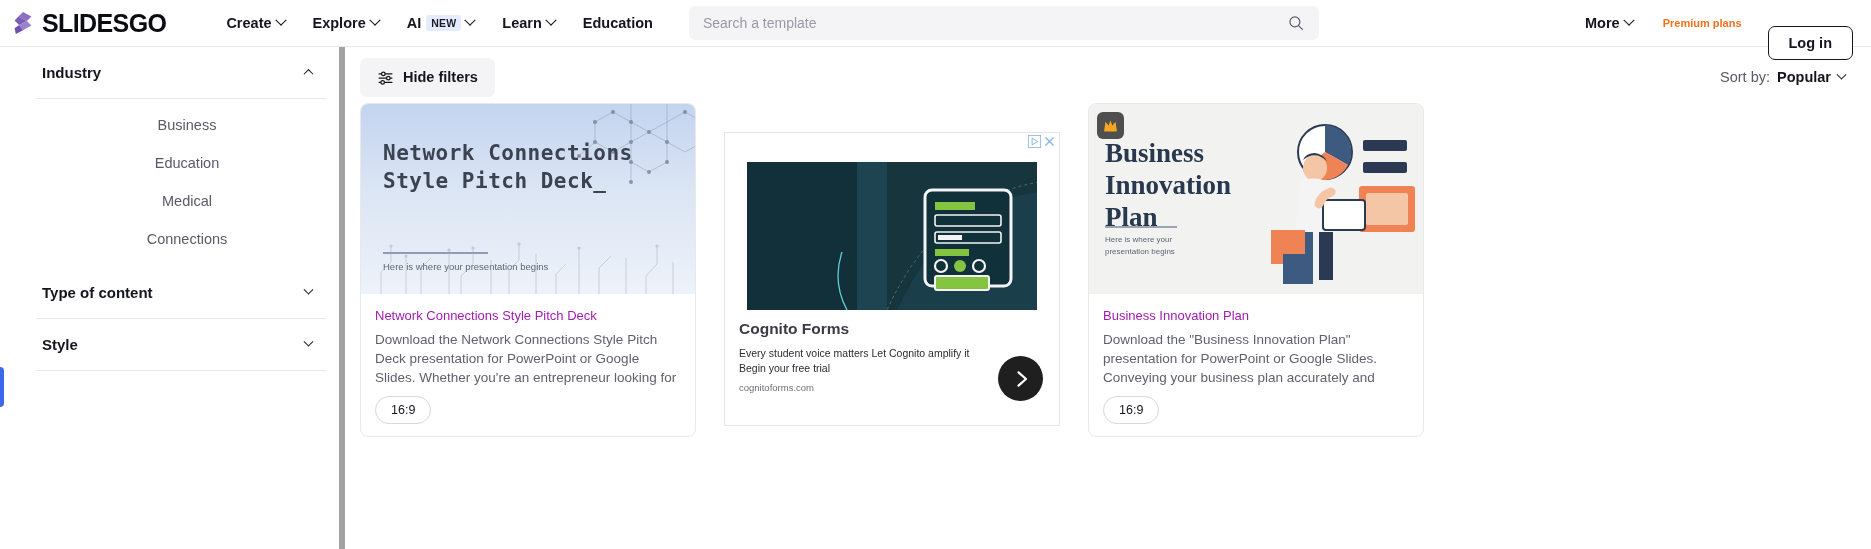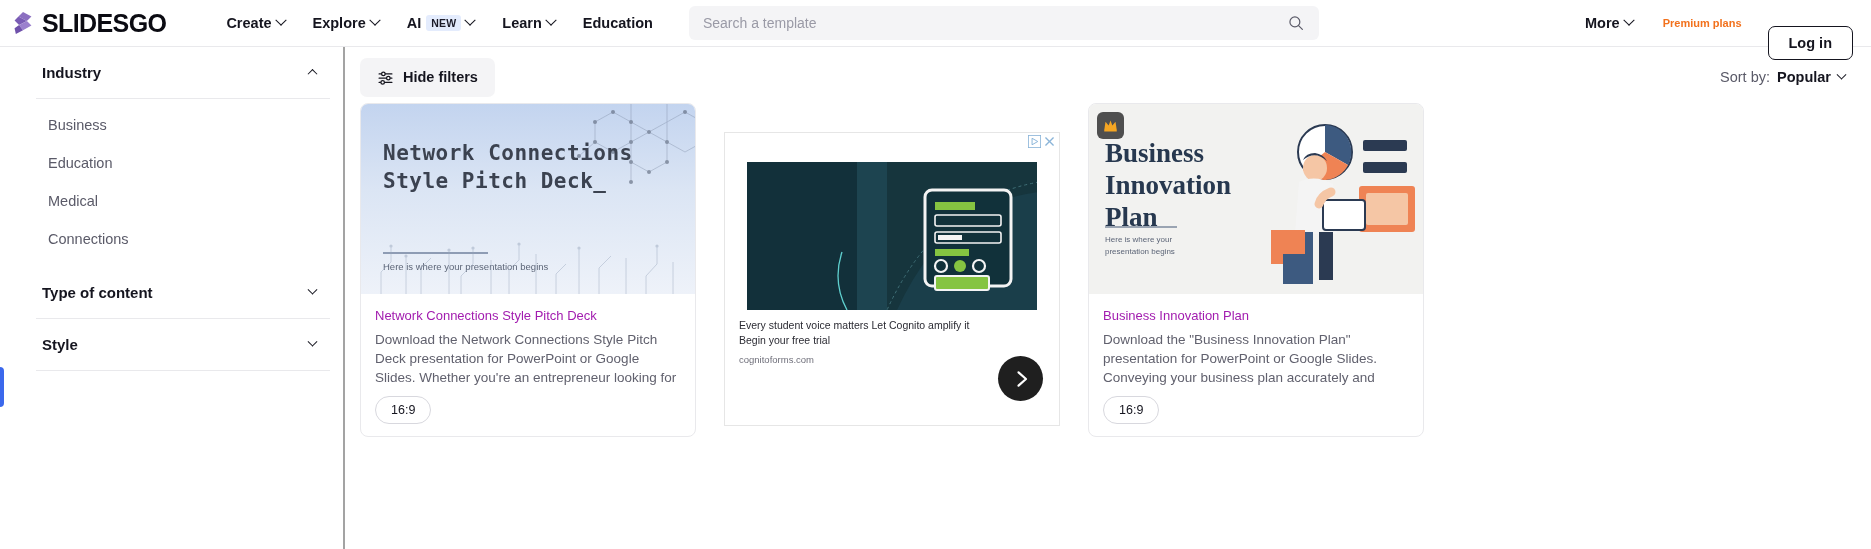--- a/index.html
+++ b/index.html
@@ -115,24 +115,25 @@
     margin-top: 40px;
   }
 
   
   .body-wrap { display: flex; height: 502px; }
 
   
   .sidebar {
     width: 345px;
     flex: 0 0 345px;
-    border-right: 2px solid #a3a3a3;
+    border-right: 6px solid #a3a3a3;
     padding: 0 13px 0 0;
     background: #fff;
     position: relative;
+    text-align: center;
   }
   .filter-group { padding: 0 0 0 0; }
   .filter-head {
     display: flex;
     align-items: center;
     justify-content: space-between;
     padding: 17px 14px 17px 20px;
     margin-left: 22px;
     cursor: pointer;
   }
@@ -566,20 +567,21 @@
               <rect x="191" y="73" width="24" height="5" fill="#f4f4f4"></rect>
               <rect x="188" y="87" width="34" height="7" fill="#85c441"></rect>
               <circle cx="194" cy="104" r="6" fill="none" stroke="#f4f4f4" stroke-width="2.2"></circle>
               <circle cx="213" cy="104" r="6" fill="#85c441"></circle>
               <circle cx="232" cy="104" r="6" fill="none" stroke="#f4f4f4" stroke-width="2.2"></circle>
               <rect x="188" y="114" width="54" height="14" rx="2" fill="#85c441" stroke="#f4f4f4" stroke-width="2"></rect>
             </g>
           </svg>
         </div>
 
+        <div class="ad-title">Cognito Forms</div>
         <div class="ad-body">Every student voice matters Let Cognito amplify it Begin your free trial</div>
         <div class="ad-url">cognitoforms.com</div>
 
         <div class="ad-arrow">
           <svg width="20" height="20" viewBox="0 0 24 24">
             <polyline points="9,4 18,12 9,20" fill="none" stroke="#fff" stroke-width="2.6" stroke-linecap="round" stroke-linejoin="round"></polyline>
           </svg>
         </div>
       </div>
 

